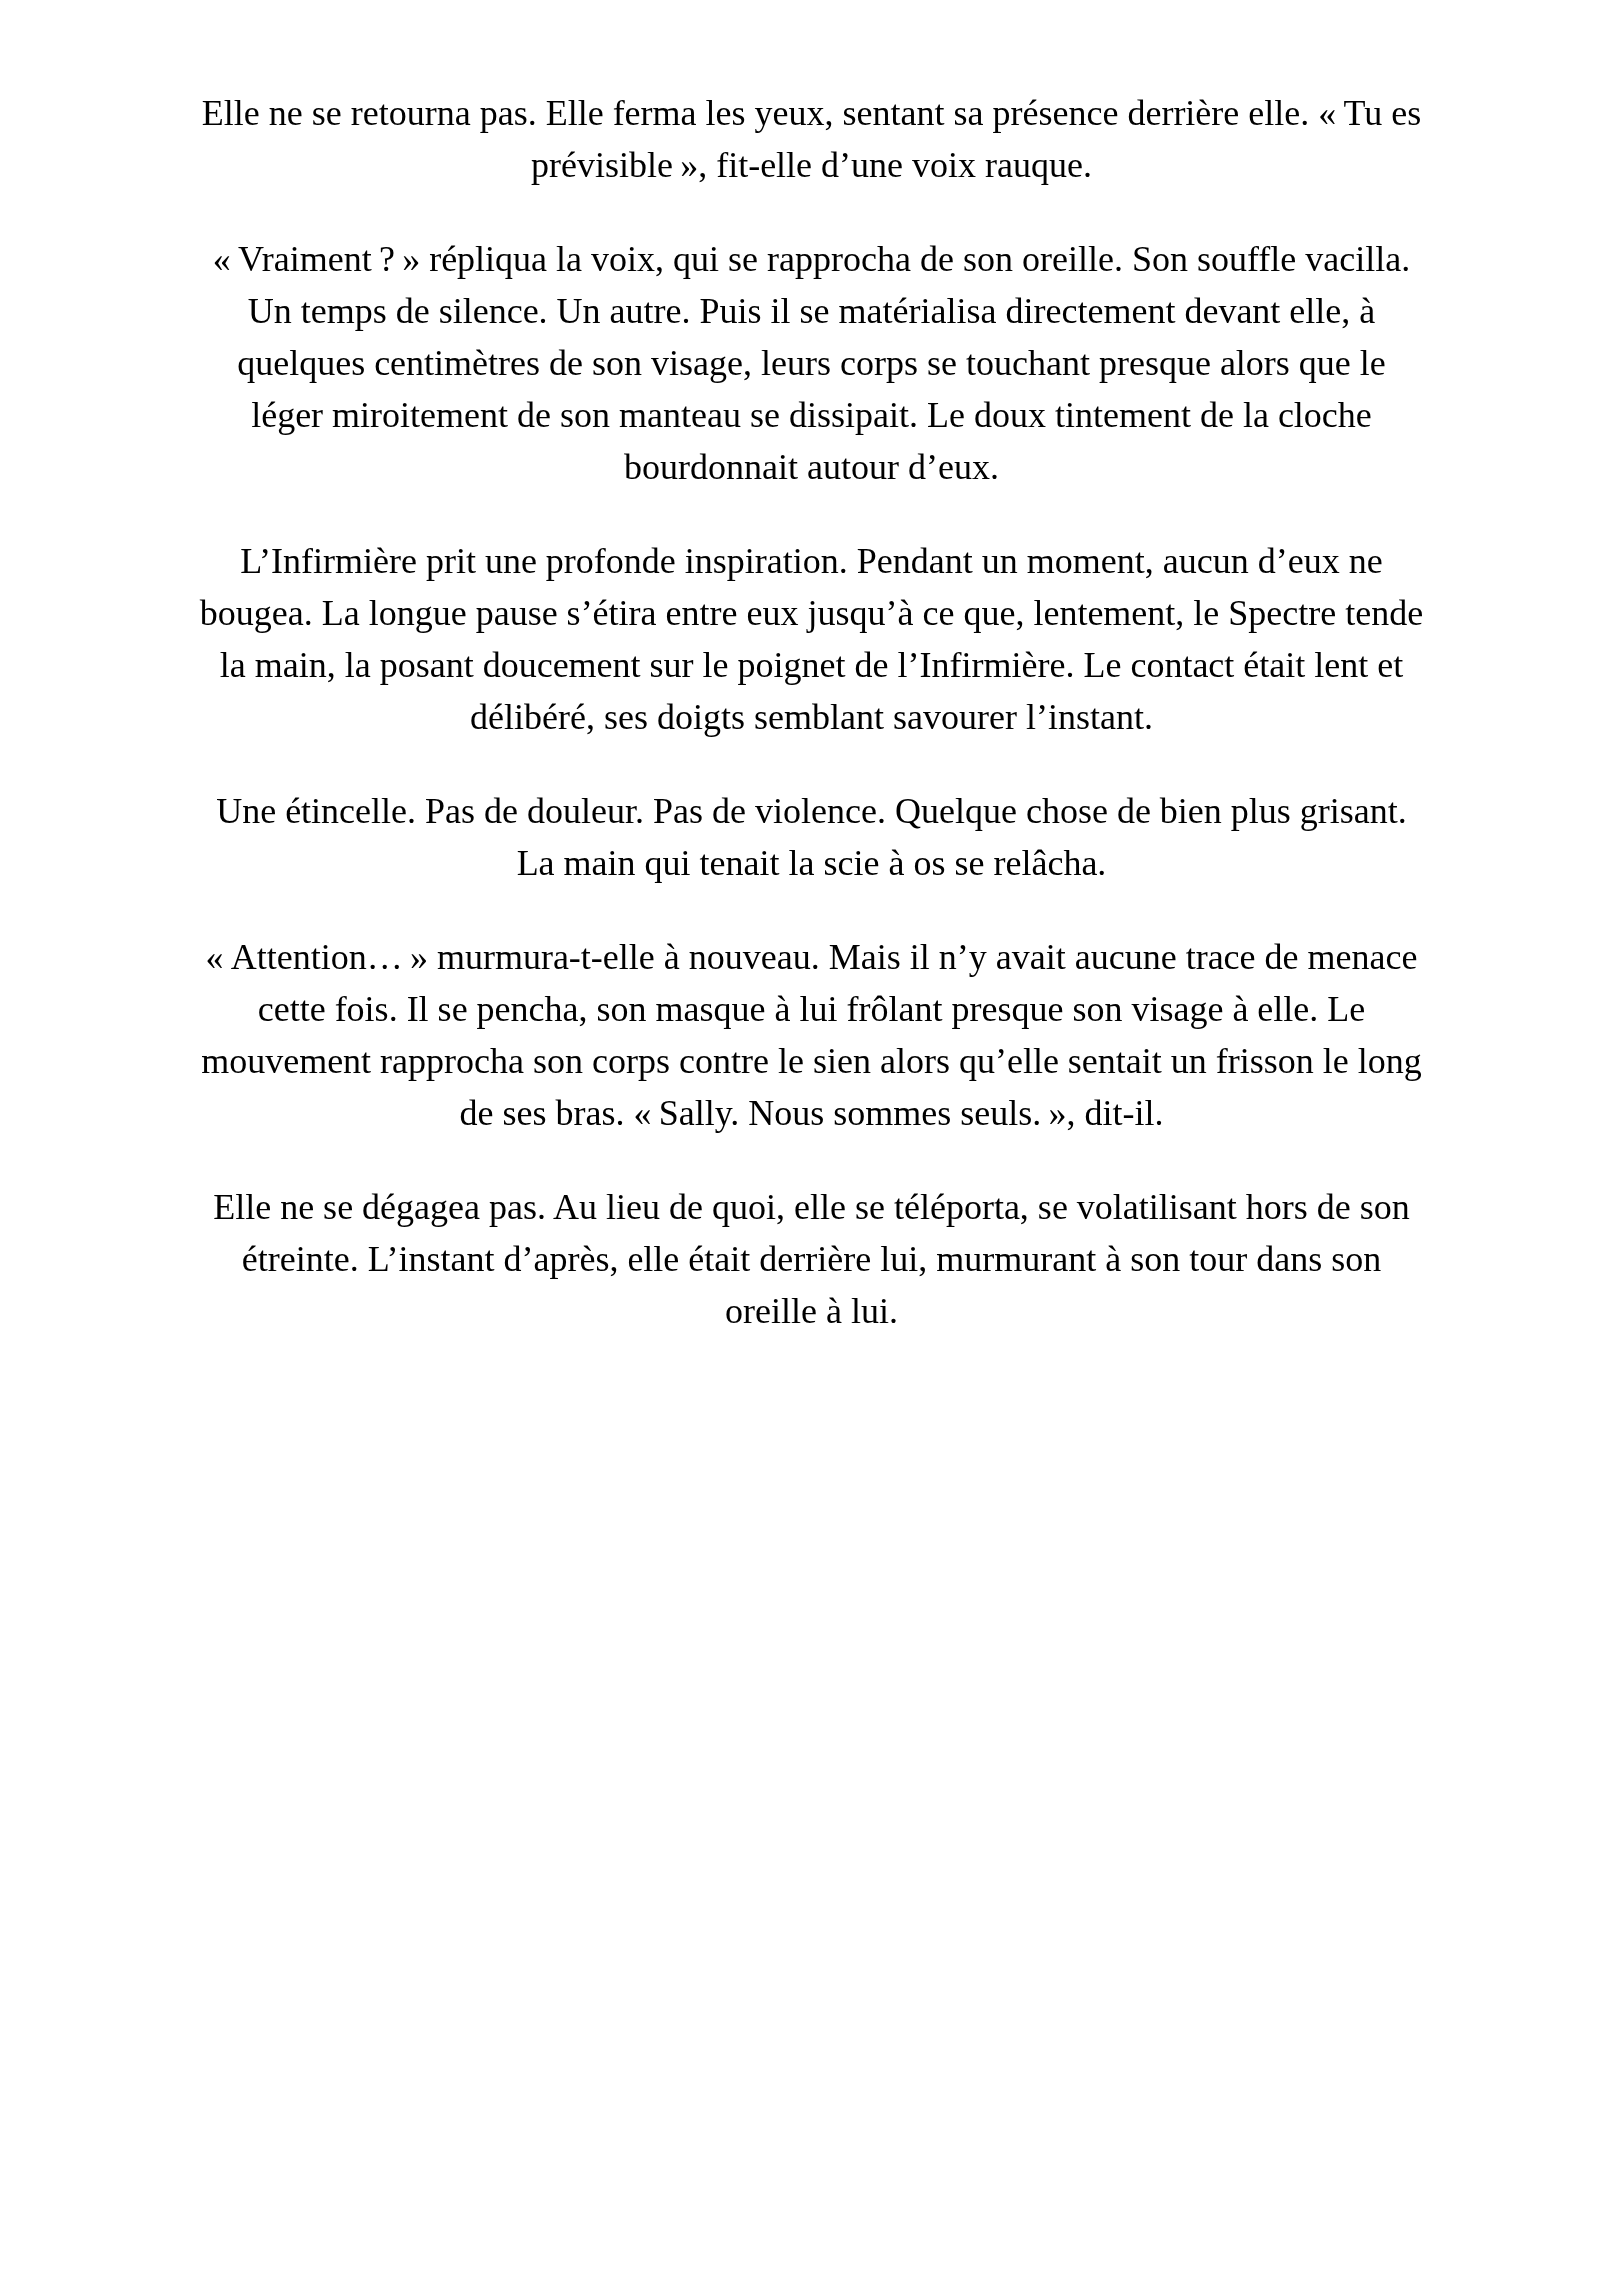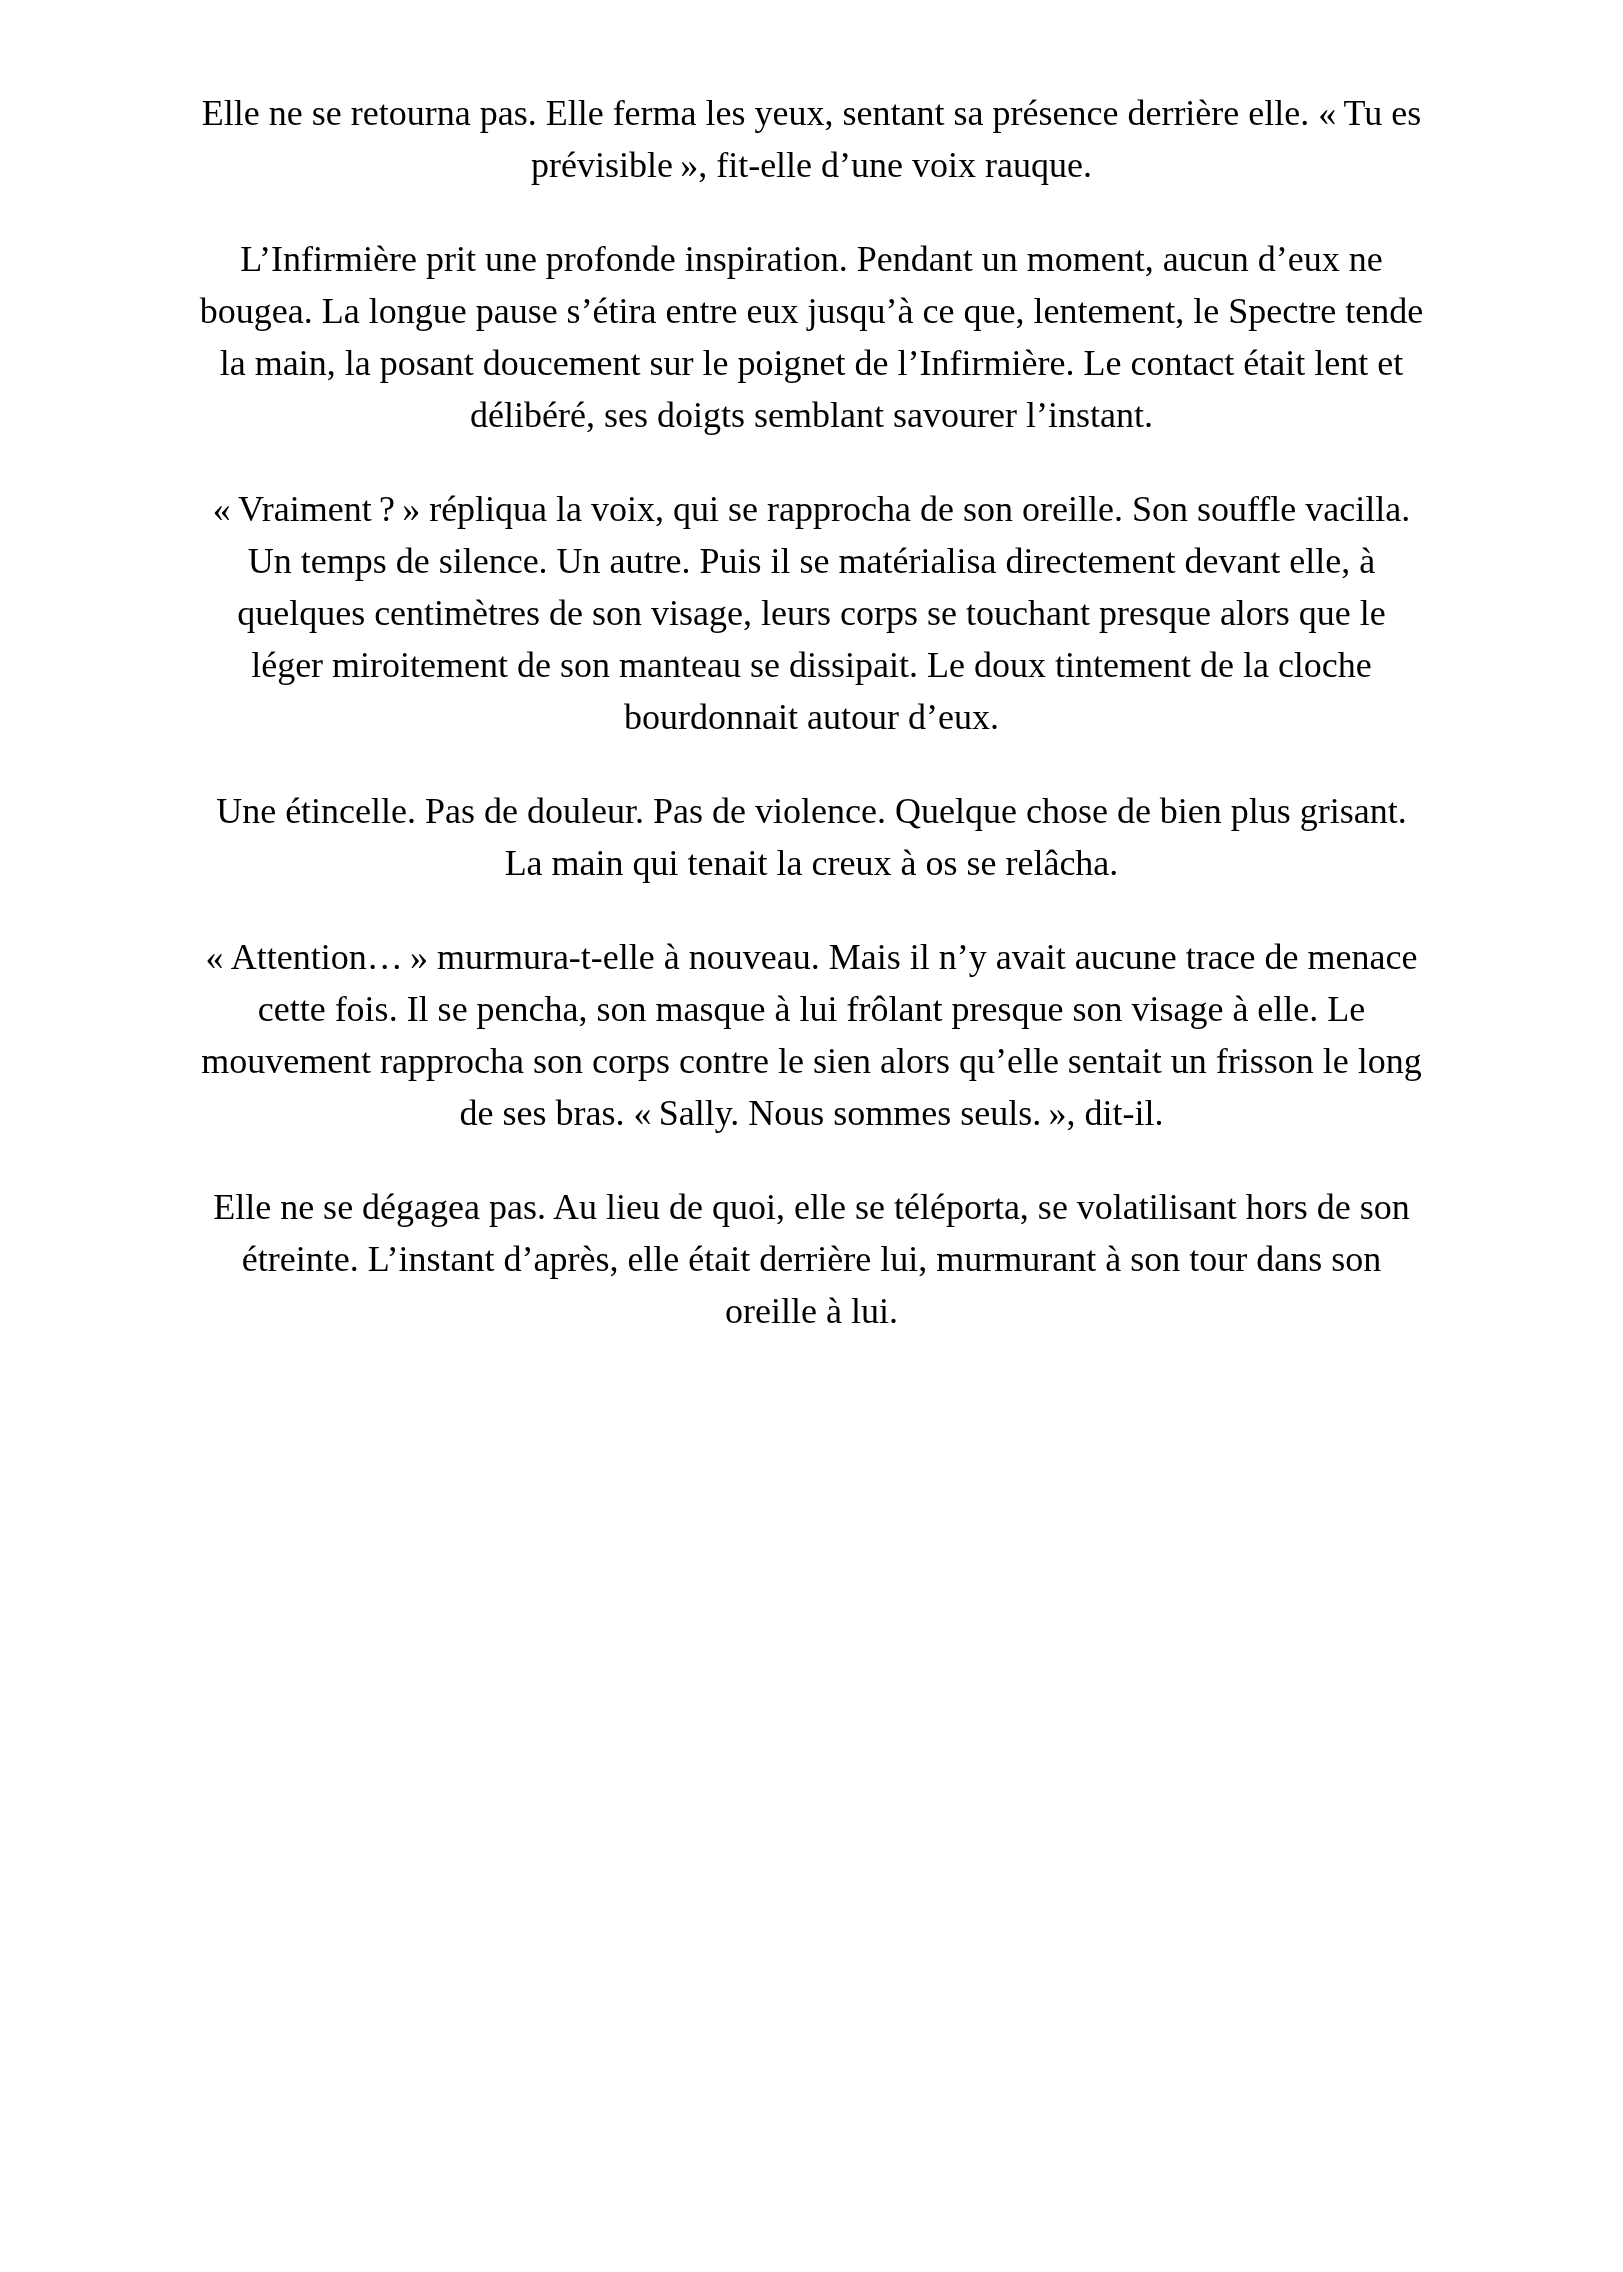--- a/index.html
+++ b/index.html
@@ -58,23 +58,23 @@
     color: #000000;
   }
 </style>
 </head>
 <body>
 
 <div class="page">
 
   <div class="text-column">
     <p class="para">Elle ne se retourna pas. Elle ferma les yeux, sentant sa présence derrière elle. « Tu es prévisible », fit-elle d’une voix rauque.</p>
+    <p class="para">« Vraiment ? » répliqua la voix, qui se rapprocha de son oreille. Son souffle vacilla. Un temps de silence. Un autre. Puis il se matérialisa directement devant elle, à quelques centimètres de son visage, leurs corps se touchant presque alors que le léger miroitement de son manteau se dissipait. Le doux tintement de la cloche bourdonnait autour d’eux.</p>
     <p class="para">L’Infirmière prit une profonde inspiration. Pendant un moment, aucun d’eux ne bougea. La longue pause s’étira entre eux jusqu’à ce que, lentement, le Spectre tende la main, la posant doucement sur le poignet de l’Infirmière. Le contact était lent et délibéré, ses doigts semblant savourer l’instant.</p>
-    <p class="para">« Vraiment ? » répliqua la voix, qui se rapprocha de son oreille. Son souffle vacilla. Un temps de silence. Un autre. Puis il se matérialisa directement devant elle, à quelques centimètres de son visage, leurs corps se touchant presque alors que le léger miroitement de son manteau se dissipait. Le doux tintement de la cloche bourdonnait autour d’eux.</p>
-    <p class="para">Une étincelle. Pas de douleur. Pas de violence. Quelque chose de bien plus grisant. La main qui tenait la creux à os se relâcha.</p>
+    <p class="para">Une étincelle. Pas de douleur. Pas de violence. Quelque chose de bien plus grisant. La main qui tenait la scie à os se relâcha.</p>
     <p class="para">« Attention… » murmura-t-elle à nouveau. Mais il n’y avait aucune trace de menace cette fois. Il se pencha, son masque à lui frôlant presque son visage à elle. Le mouvement rapprocha son corps contre le sien alors qu’elle sentait un frisson le long de ses bras. « Sally. Nous sommes seuls. », dit-il.</p>
     <p class="para">Elle ne se dégagea pas. Au lieu de quoi, elle se téléporta, se volatilisant hors de son étreinte. L’instant d’après, elle était derrière lui, murmurant à son tour dans son oreille à lui.</p>
   </div>
 
   <div class="page-number">- 75 -</div>
 
 </div>
 
 
 </body></html>

